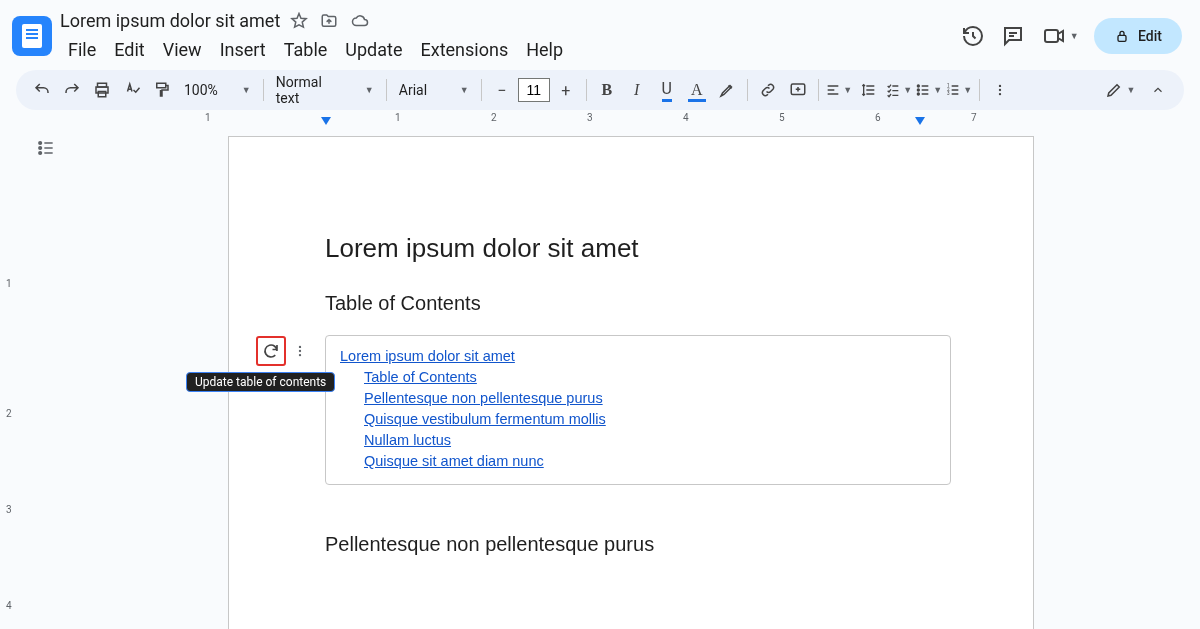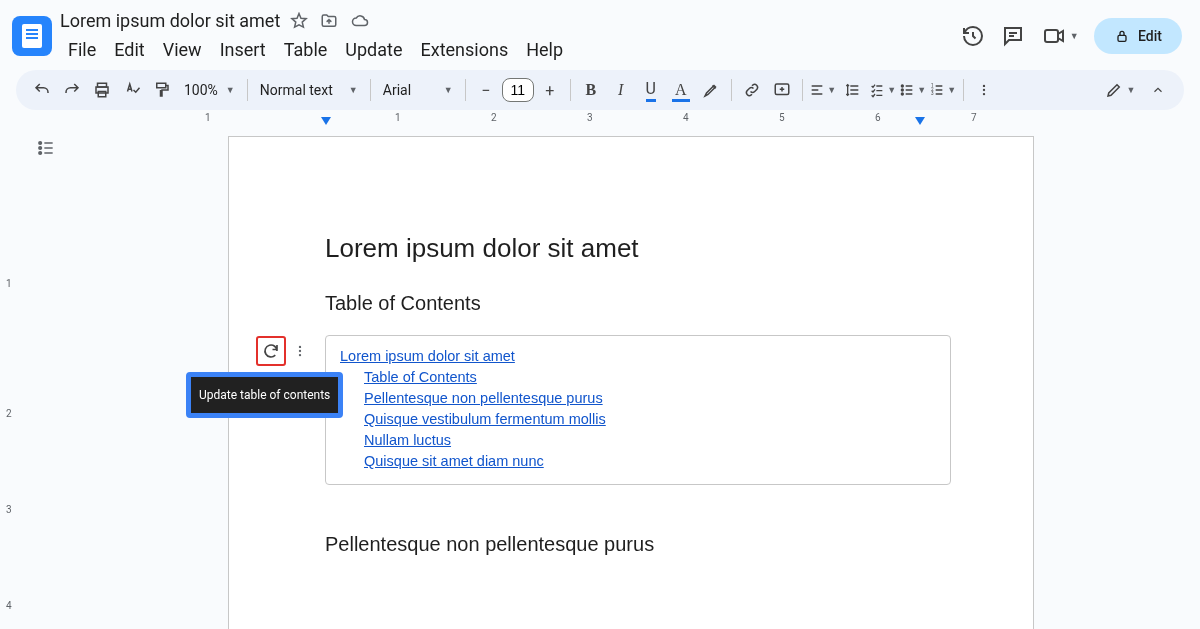--- a/index.html
+++ b/index.html
@@ -17,23 +17,23 @@
   .menu-row { display: flex; gap: 2px; margin-top: 2px; }
   .menu-item { padding: 4px 8px; font-size: 18px; color: #1f1f1f; border-radius: 4px; cursor: pointer; }
   
   .right-actions { display: flex; align-items: center; gap: 14px; padding-right: 6px; }
   .icon-btn { width: 26px; height: 26px; display: flex; align-items: center; justify-content: center; color: #444; cursor: pointer; }
   .share-btn { background: #c2e7ff; border-radius: 20px; padding: 10px 20px; display: flex; align-items: center; gap: 8px; font-size: 14px; font-weight: 500; cursor: pointer; }
   
   .toolbar { height: 40px; margin: 6px 16px 0 16px; background: #edf2fa; border-radius: 24px; display: flex; align-items: center; padding: 0 12px; gap: 2px; }
   .tb-btn { width: 28px; height: 28px; display:flex; align-items:center; justify-content:center; border-radius: 4px; cursor:pointer; color:#444; }
   .tb-sep { width:1px; height:22px; background:#c7c7c7; margin:0 4px; }
-  .tb-text { font-size: 14px; padding: 0 6px; display:flex; align-items:center; gap:8px; cursor:pointer; }
+  .tb-text { font-size: 14px; padding: 0 6px; display:flex; align-items:center; gap:24px; cursor:pointer; }
   .tb-dropdown-arrow { font-size: 9px; color:#5f6368; }
-  .font-size-box { width:32px; height:24px; border:1px solid #747775; border-radius:8px; text-align:center; font-size:14px; background:white; }
+  .font-size-box { width:32px; height:24px; border:1px solid #747775; border-radius:0; text-align:center; font-size:14px; background:white; }
   .tb-spacer { flex: 1; }
   .underline-active { border-bottom: 3px solid #1a73e8; padding-bottom:1px; }
   .text-color-btn { position:relative; }
   .text-color-btn::after { content:''; position:absolute; bottom:2px; left:5px; right:5px; height:3px; background:#1a73e8; }
   
   .ruler-area { height: 18px; margin-top: 0px; position: relative; background:#f9fbfd; }
   .ruler-h { position:absolute; left:210px; right:184px; top:0; height:16px; font-size:10px; color:#5f6368; }
   .ruler-tick { position:absolute; top:2px; font-size:10px; }
   
   .main { display: flex; height: calc(629px - 64px - 46px - 18px); }
@@ -50,21 +50,21 @@
   .doc-body { font-size: 14.5px; line-height:1.5; font-family:Arial; color:#1f1f1f; }
   
   .toc-box { border:1px solid #c7c7c7; border-radius:4px; padding: 10px 14px 12px 14px; width:626px; margin-left:0; position:relative; }
   .toc-link { color:#1155cc; text-decoration:underline; font-size:14.5px; font-family:Arial; line-height:1.45; display:block; }
   .toc-indent { padding-left: 24px; }
   
   .toc-controls { position:absolute; left:-70px; top:0px; display:flex; gap:2px; align-items:center; }
   .refresh-btn { width:30px; height:30px; border:2px solid #e3302b; border-radius:3px; display:flex; align-items:center; justify-content:center; background:white; cursor:pointer; }
   .toc-more { width:24px; height:30px; display:flex; align-items:center; justify-content:center; cursor:pointer; color:#5f6368;}
   
-  .tooltip { position:absolute; left:-140px; top:36px; background:#212121; color:white; font-size:12px; padding:11px 8px; border-radius:4px; white-space:nowrap; border:5px solid #3b82f6; }
+  .tooltip { position:absolute; left:-140px; top:36px; background:#212121; color:white; font-size:12px; padding:2px 8px; border-radius:4px; white-space:nowrap; border:1px solid #3b82f6; }
 
   svg { display:block; }
 </style>
 </head>
 <body>
 
 <div class="titlebar">
   <div class="docs-icon">
     <div class="docs-icon-inner"></div>
   </div>

